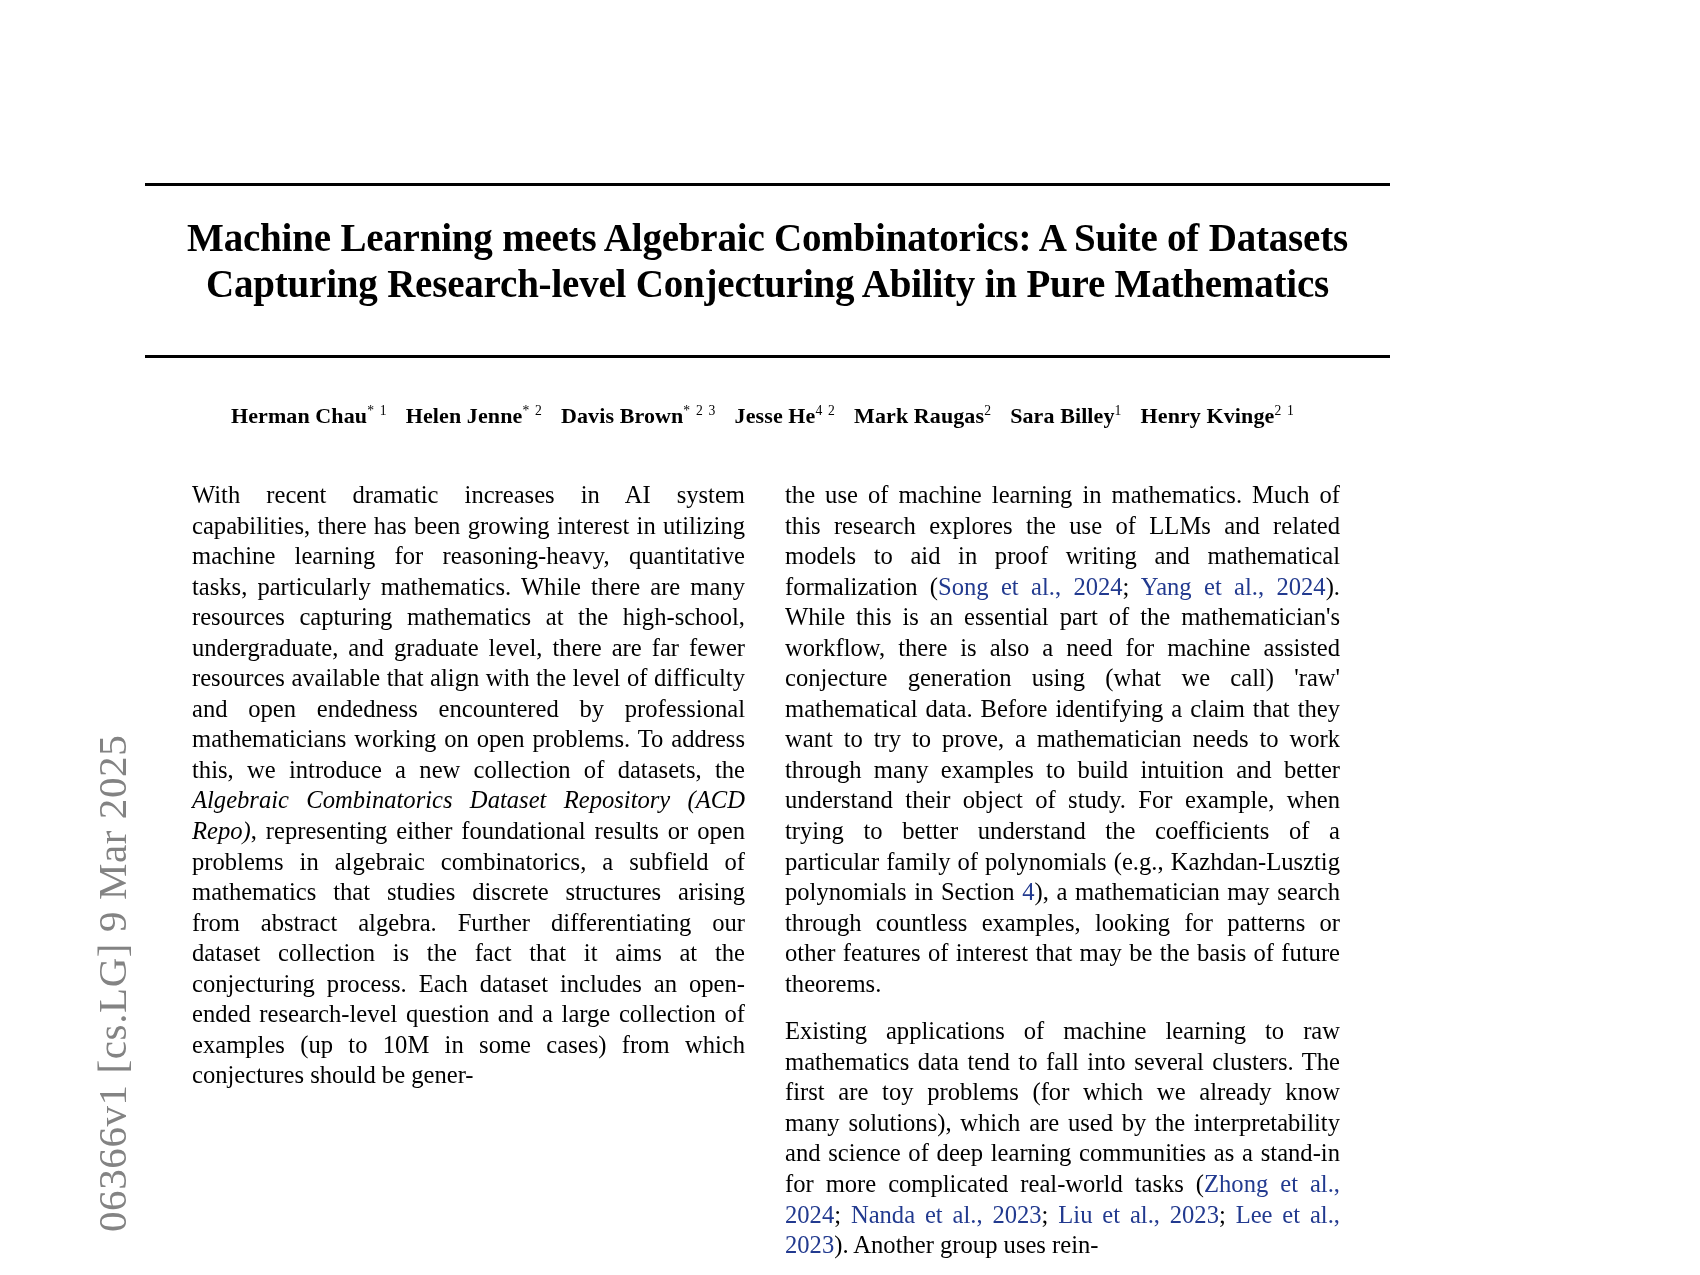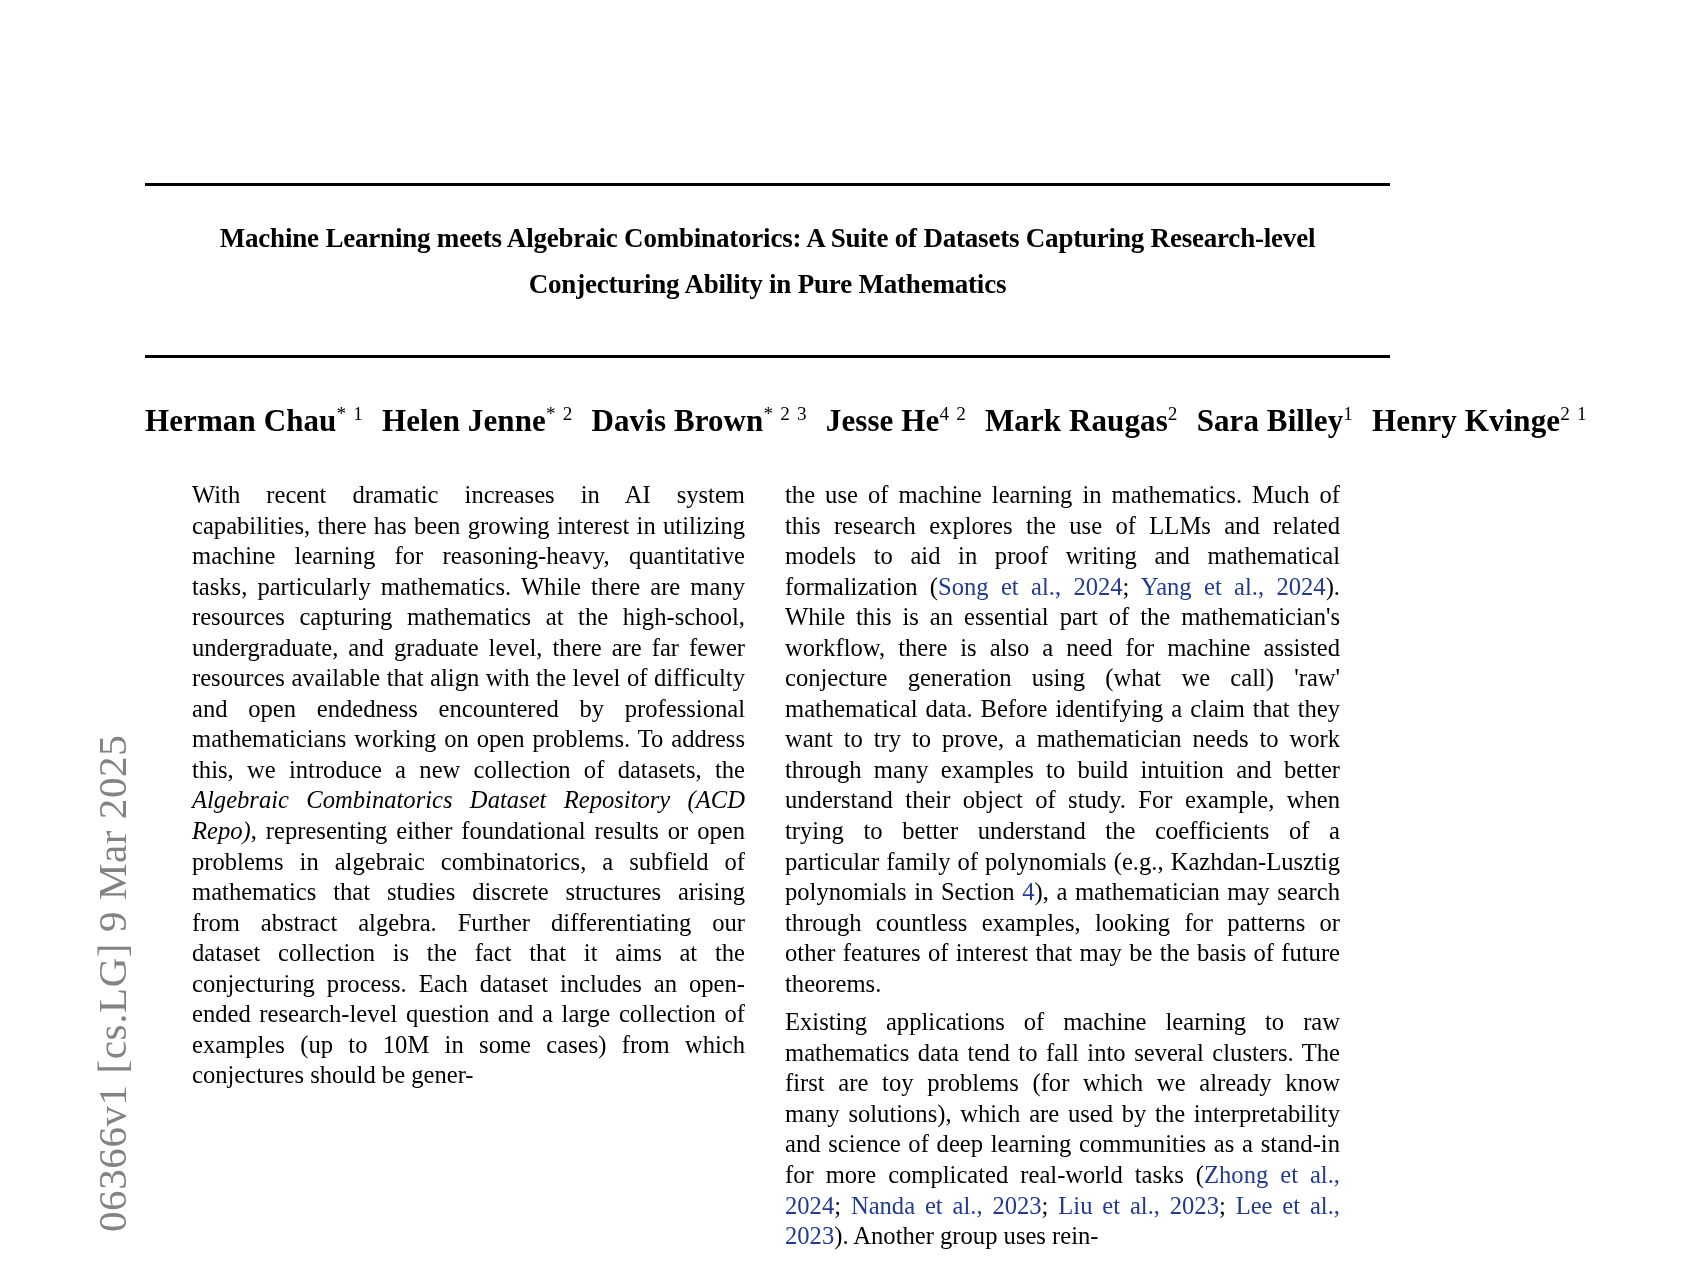--- a/index.html
+++ b/index.html
@@ -52,36 +52,36 @@
   #title-block {
     position: absolute;
     top: 215px;
     left: 0;
     width: 100%;
     text-align: center;
   }
   #paper-title {
     font-family: "Liberation Serif", "DejaVu Serif", serif;
     font-weight: bold;
-    font-size: 27px;
+    font-size: 39px;
     line-height: 46px;
     letter-spacing: -0.2px;
     margin: 0;
     padding: 0 25px;
   }
 
   
   #authors {
     position: absolute;
     top: 403px;
     left: 0;
     width: 100%;
     text-align: center;
     font-weight: bold;
-    font-size: 31px;
+    font-size: 22px;
     letter-spacing: 0.1px;
     white-space: nowrap;
   }
   .author { margin: 0 9px; }
   .author:first-child { margin-left: 0; }
   .author sup {
     font-weight: normal;
     font-size: 0.62em;
     vertical-align: super;
     letter-spacing: 1.2px;
@@ -116,21 +116,21 @@
   .body-text {
     font-size: 24.6px;
     line-height: 30.55px;
     text-align: justify;
     text-justify: inter-word;
     hyphens: none;
     margin: 0;
   }
   #abstract-text { padding: 0 1px; }
 
-  .para + .para { margin-top: 8px; }
+  .para + .para { margin-top: 17px; }
 
   .ital { font-style: italic; }
   .cite {
     color: #223a8f;
     text-decoration: none;
   }
 </style>
 </head>
 <body>
 

